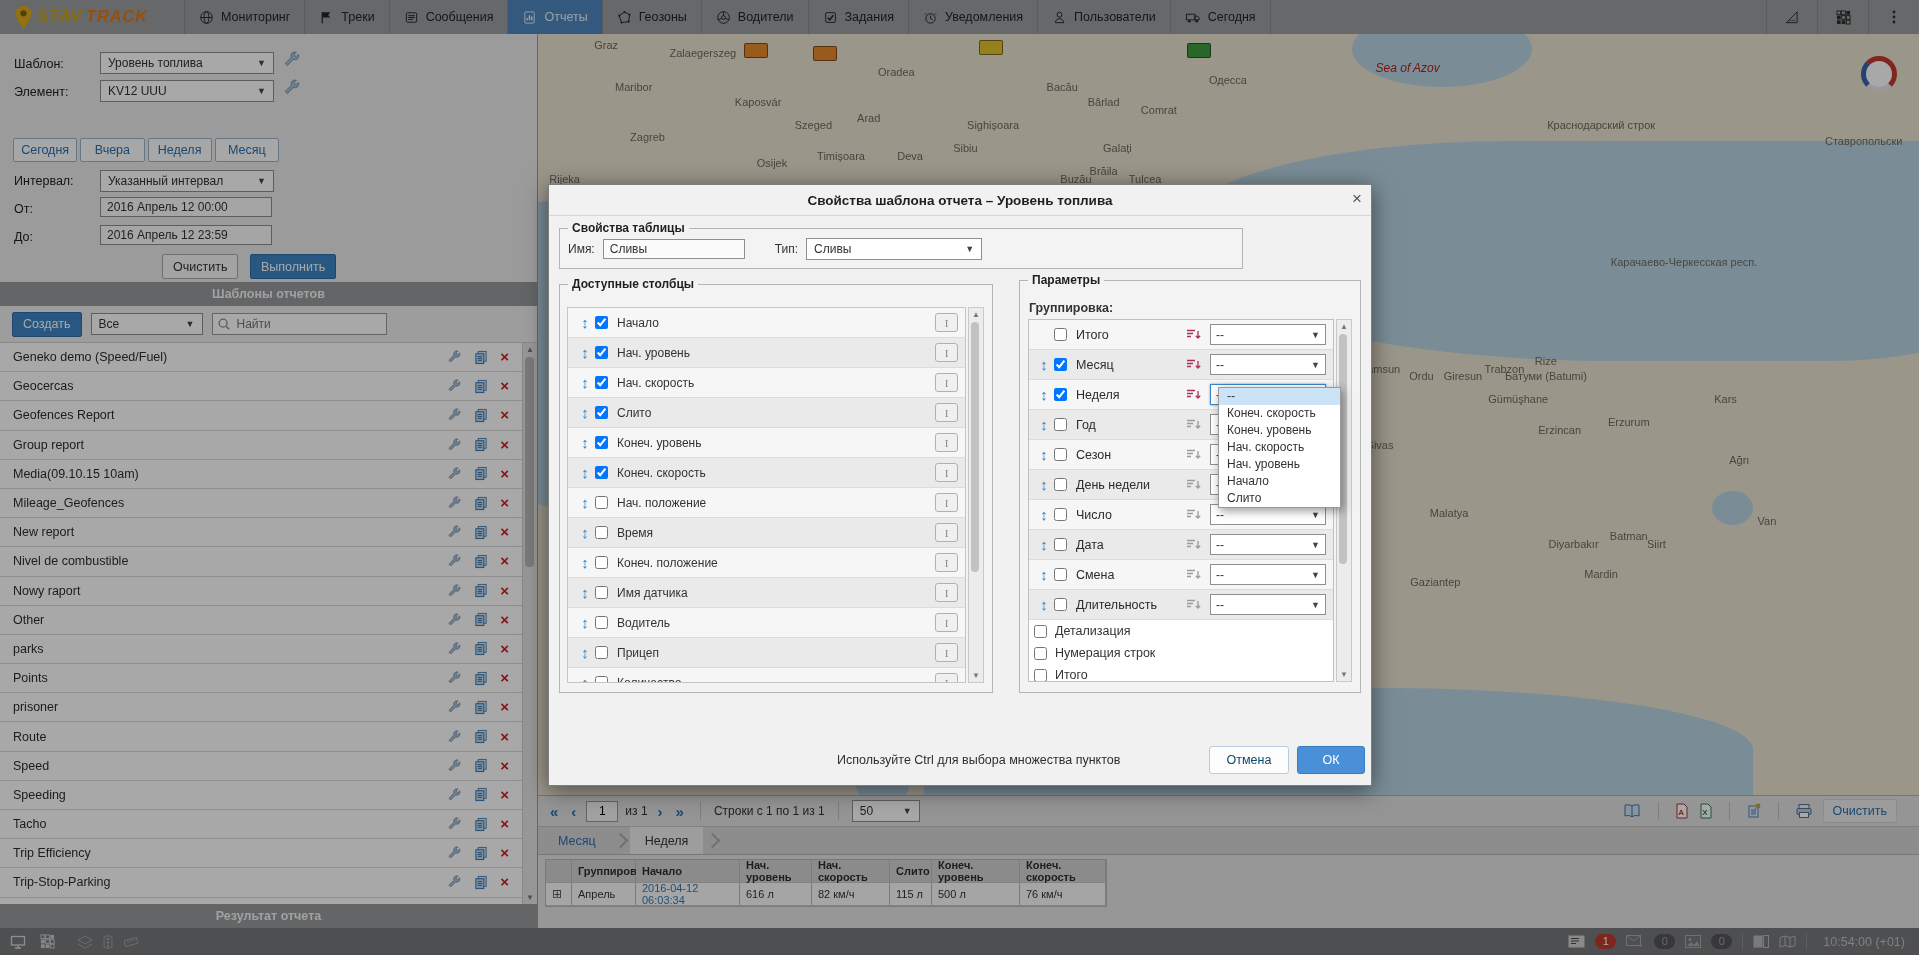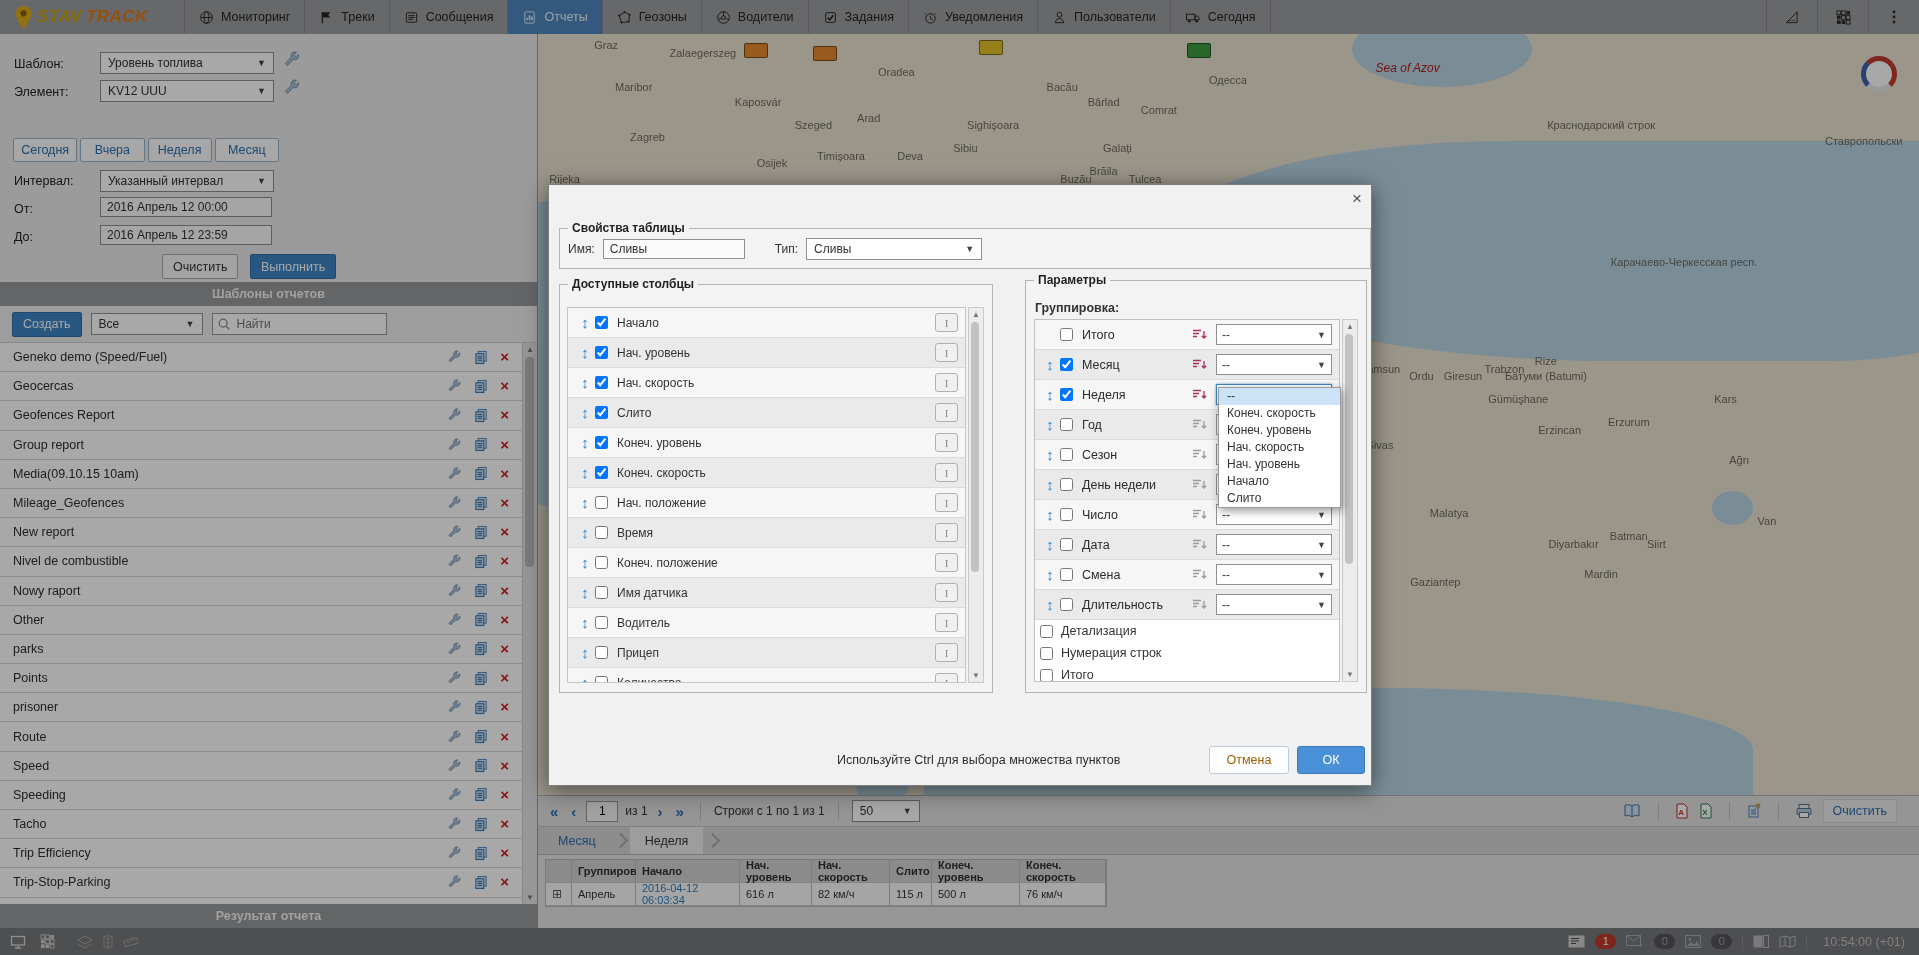--- a/index.html
+++ b/index.html
@@ -78,42 +78,42 @@
   .badge.gray{background:#55565a;color:#9e9ea0;}
   .sb-sep{width:1px;height:16px;background:#8c8d8f;}
   .sb-time{font-size:12.5px;color:#c2c2c4;margin-left:6px;}
   
   .overlay{position:absolute;inset:0;background:rgba(0,0,0,.34);z-index:30;}
   .modal{position:absolute;left:548px;top:184px;width:822px;height:600px;background:#f1f1f1;border:1px solid #7d7d7d;box-shadow:0 4px 22px rgba(0,0,0,.5);z-index:40;}
   .modal-title{height:30px;display:flex;align-items:center;justify-content:center;font-weight:bold;font-size:13.5px;color:#1f1f1f;border-bottom:1px solid #d6d6d6;}
   .modal-close{position:absolute;right:9px;top:5px;font-size:17px;color:#555;line-height:17px;}
   fieldset{border:1px solid #b4b4b4;margin:0;padding:0;background:#f3f3f3;box-sizing:border-box;}
   legend{font-weight:bold;font-size:12px;margin-left:8px;padding:0 4px;color:#1f1f1f;}
-  .fs-table{position:absolute;left:10px;top:36px;width:812px;height:48px;}
+  .fs-table{position:absolute;left:10px;top:36px;width:684px;height:48px;}
   .fs-table .inner{display:flex;align-items:center;gap:8px;padding:3px 8px 0 8px;}
   .fs-cols{position:absolute;left:10px;top:92px;width:434px;height:416px;}
-  .fs-params{position:absolute;left:470px;top:88px;width:342px;height:420px;margin-left:6px;}
+  .fs-params{position:absolute;left:470px;top:88px;width:342px;height:420px;}
   .col-list{position:absolute;left:7px;top:16px;right:26px;bottom:9px;border:1px solid #c6c6c6;background:#fff;overflow:hidden;}
   .col-row{height:29px;display:flex;align-items:center;border-bottom:1px solid #dcdcdc;padding:0 7px;background:#f6f6f6;}
   .col-row:nth-child(even){background:#eaeaea;}
   .updown{color:#2e86d4;font-weight:bold;font-size:15px;width:20px;text-align:center;}
   .cbx{width:13px;height:13px;margin:0 9px 0 0;}
   .ibtn{margin-left:auto;width:21px;height:17px;border:1px solid #b0b0b0;border-radius:3px;background:#f0f0f0;color:#8b8b8b;font-family:"Liberation Serif","DejaVu Serif",serif;font-size:11px;display:flex;align-items:center;justify-content:center;}
   .inscroll{position:absolute;width:14px;background:#ececec;border:1px solid #c9c9c9;}
   .grp-label{position:absolute;left:9px;top:14px;font-weight:bold;font-size:12.5px;}
   .grp-box{position:absolute;left:8px;top:32px;right:26px;bottom:10px;border:1px solid #c0c0c0;background:#fff;overflow:hidden;}
   .grp-row{height:29px;display:flex;align-items:center;padding:0 5px;border-bottom:1px solid #dcdcdc;background:#f6f6f6;}
   .grp-row:nth-child(even){background:#eaeaea;}
   .grp-row .lbl{font-size:12.5px;color:#2b2b2b;}
   .grp-sel{width:104px;height:19px;border:1px solid #8f8f8f;background:#fff;display:flex;align-items:center;justify-content:space-between;padding:0 5px;margin-left:auto;margin-right:2px;font-size:12px;}
   .grp-sel.focused{border:1px solid #3d85c6;box-shadow:0 0 2px rgba(61,133,198,.8);}
   .opt-row{height:22px;display:flex;align-items:center;padding:0 5px;background:#fff;font-size:12.5px;}
   .opt-row .cbx{margin-right:8px;}
   .hint{position:absolute;left:288px;top:568px;font-size:12.5px;color:#2e2e2e;}
-  .btn-cancel{position:absolute;left:660px;top:561px;width:78px;height:26px;background:#fdfdfd;border:1px solid #b9cbdc;color:#a16207;border-radius:3px;display:flex;align-items:center;justify-content:center;font-size:12.5px;}
+  .btn-cancel{position:absolute;left:660px;top:561px;width:78px;height:26px;background:#fdfdfd;border:1px solid #b9cbdc;color:#0c4a6e;border-radius:3px;display:flex;align-items:center;justify-content:center;font-size:12.5px;}
   .btn-ok{position:absolute;left:748px;top:561px;width:66px;height:26px;background:#4a90d9;border:1px solid #3a7cc0;color:#fff;border-radius:3px;display:flex;align-items:center;justify-content:center;font-size:12.5px;}
   .popup{position:absolute;left:1218px;top:387px;width:121px;background:#fff;border:1px solid #9a9a9a;box-shadow:2px 3px 9px rgba(0,0,0,.4);z-index:50;font-size:12px;}
   .popup .opt{padding:1px 8px;height:15px;line-height:15px;color:#333;white-space:nowrap;}
   .popup .opt.selected{background:#cbe2f7;}
 </style>
 </head>
 <body>
 
 <div class="app">
 
@@ -937,20 +937,21 @@
           </svg>
         </span>
         <span class="sb-sep"></span>
         <span class="sb-time">10:54:00 (+01)</span>
       </div>
   </footer>
 
   <div class="overlay"></div>
 
   <div class="modal">
+    <div class="modal-title">Свойства шаблона отчета – Уровень топлива</div>
     <span class="modal-close">×</span>
 
     <fieldset class="fs-table">
       <legend>Свойства таблицы</legend>
       <div class="inner">
         <span>Имя:</span>
         <input class="txtinput" style="width: 128px;" value="Сливы">
         <span style="margin-left:22px">Тип:</span>
         <div class="sel" style="width:160px">
           <span>Сливы</span>

